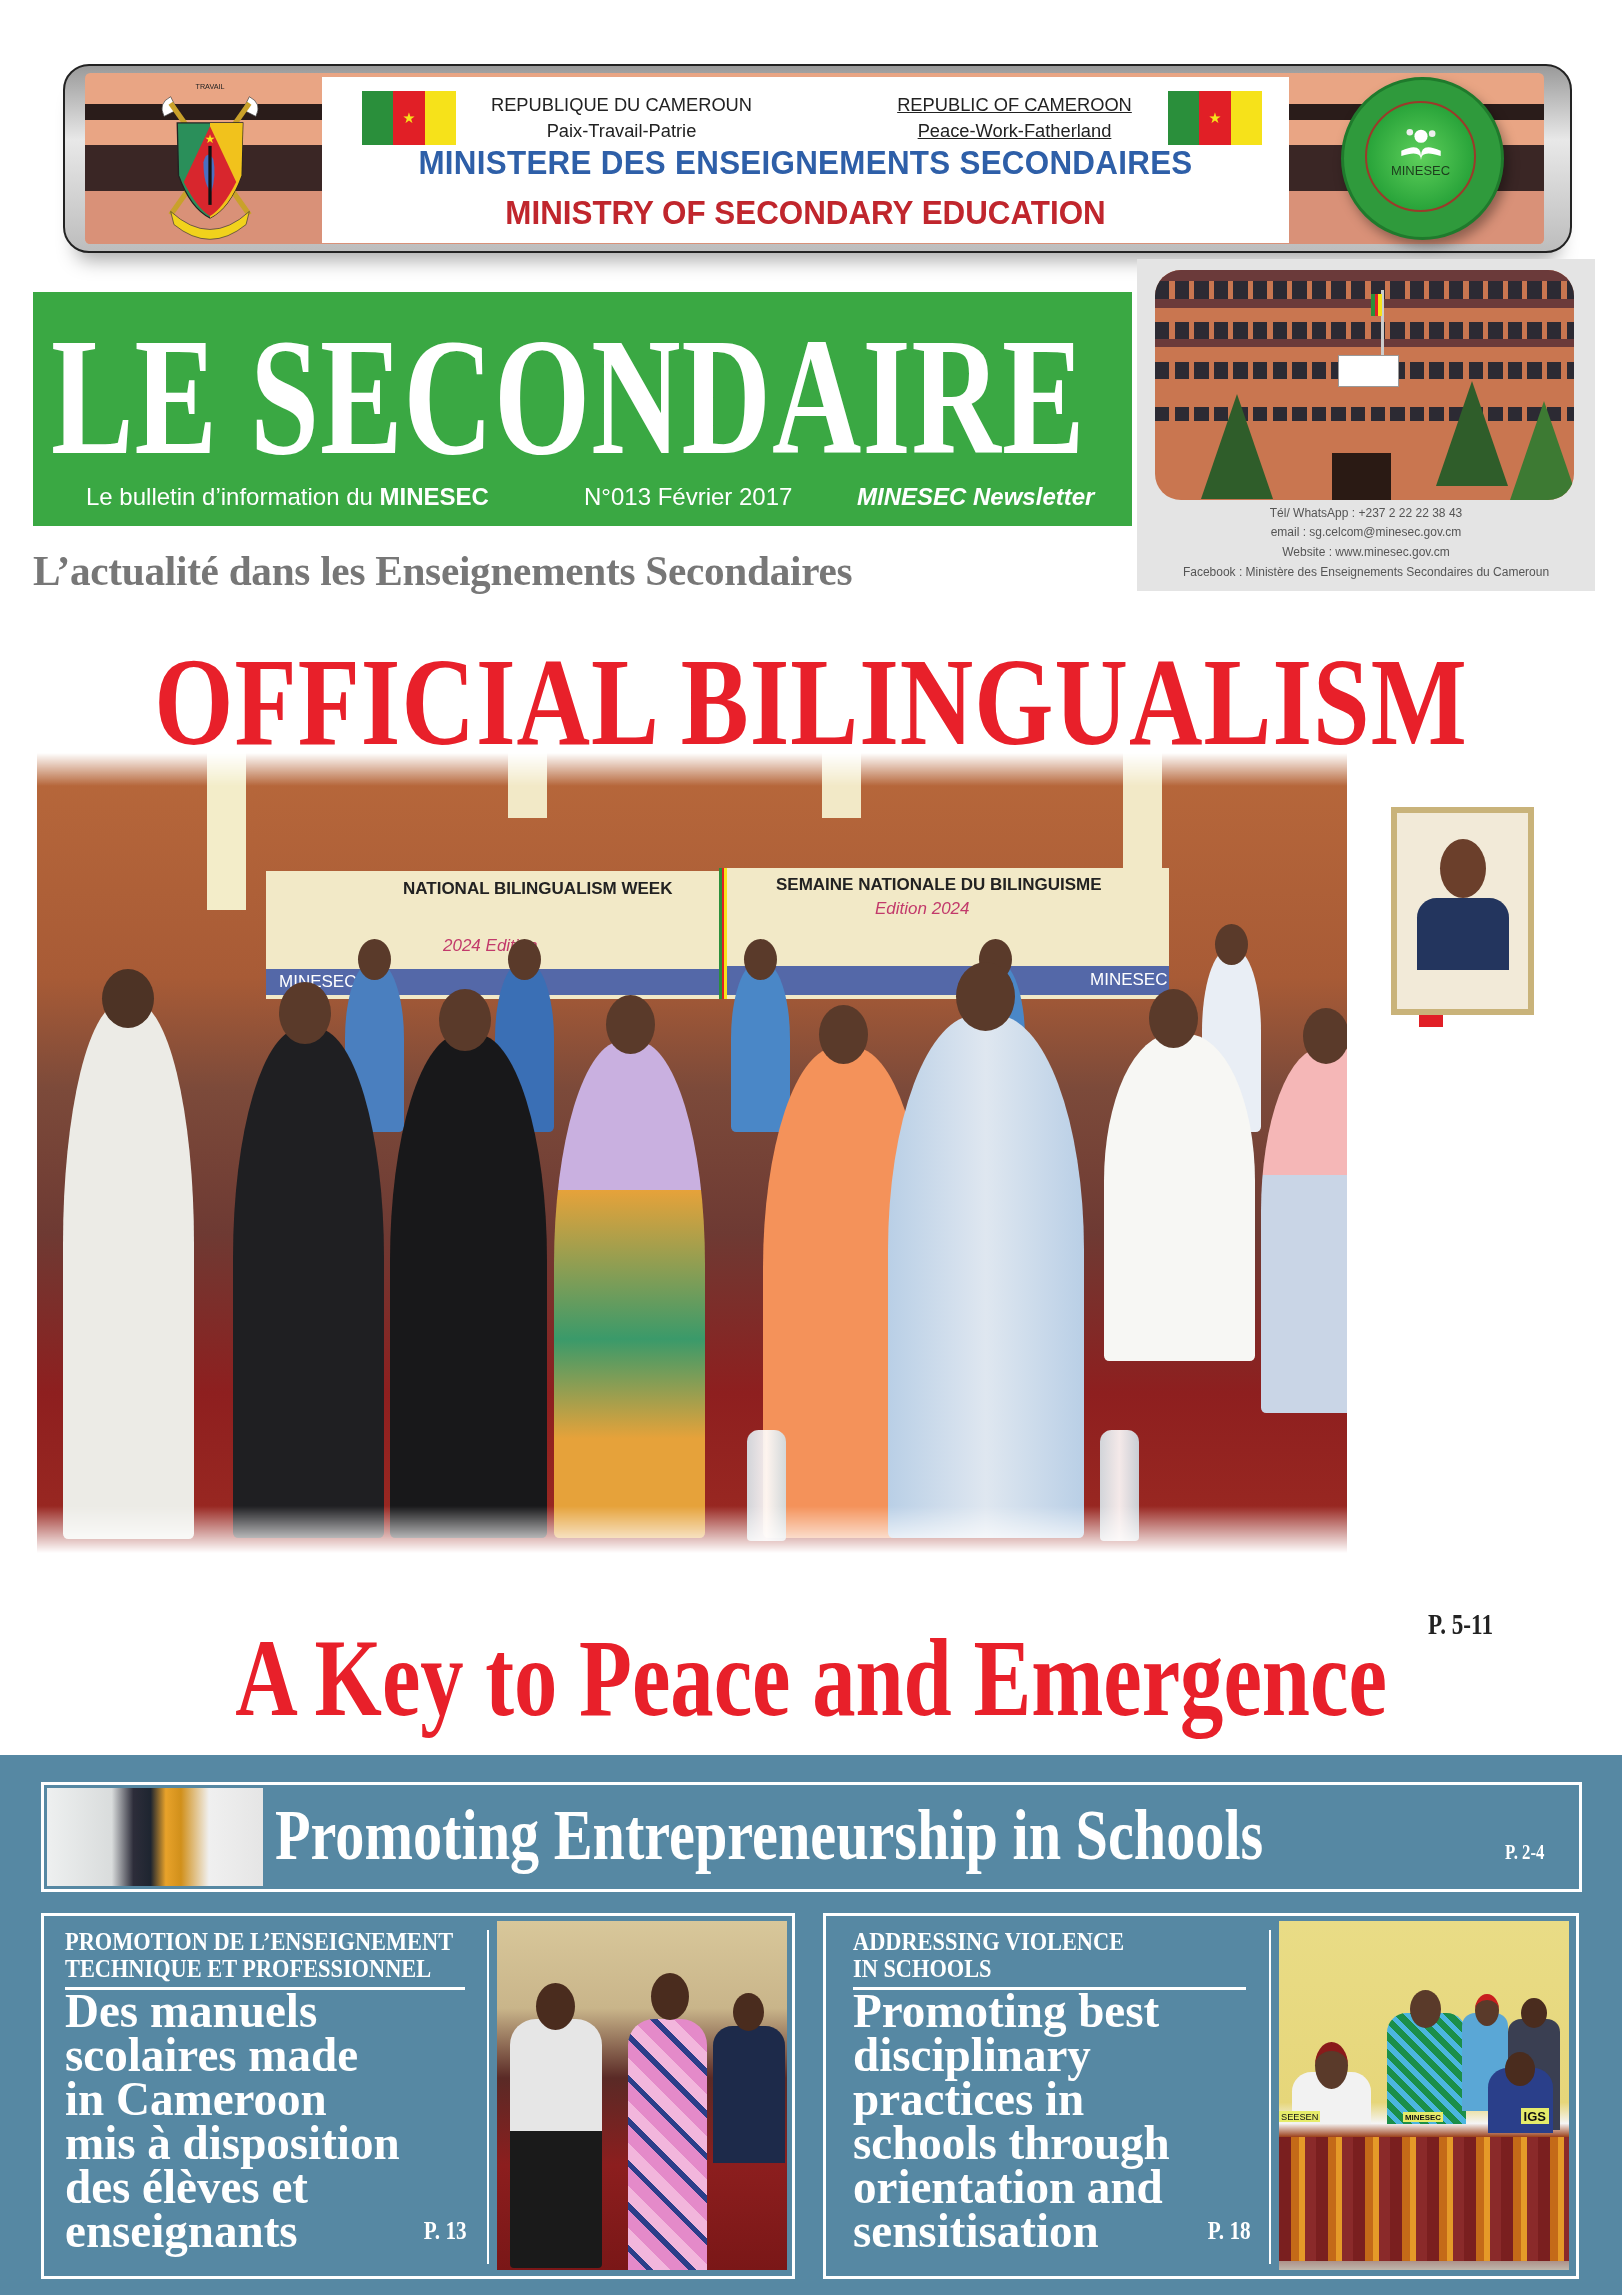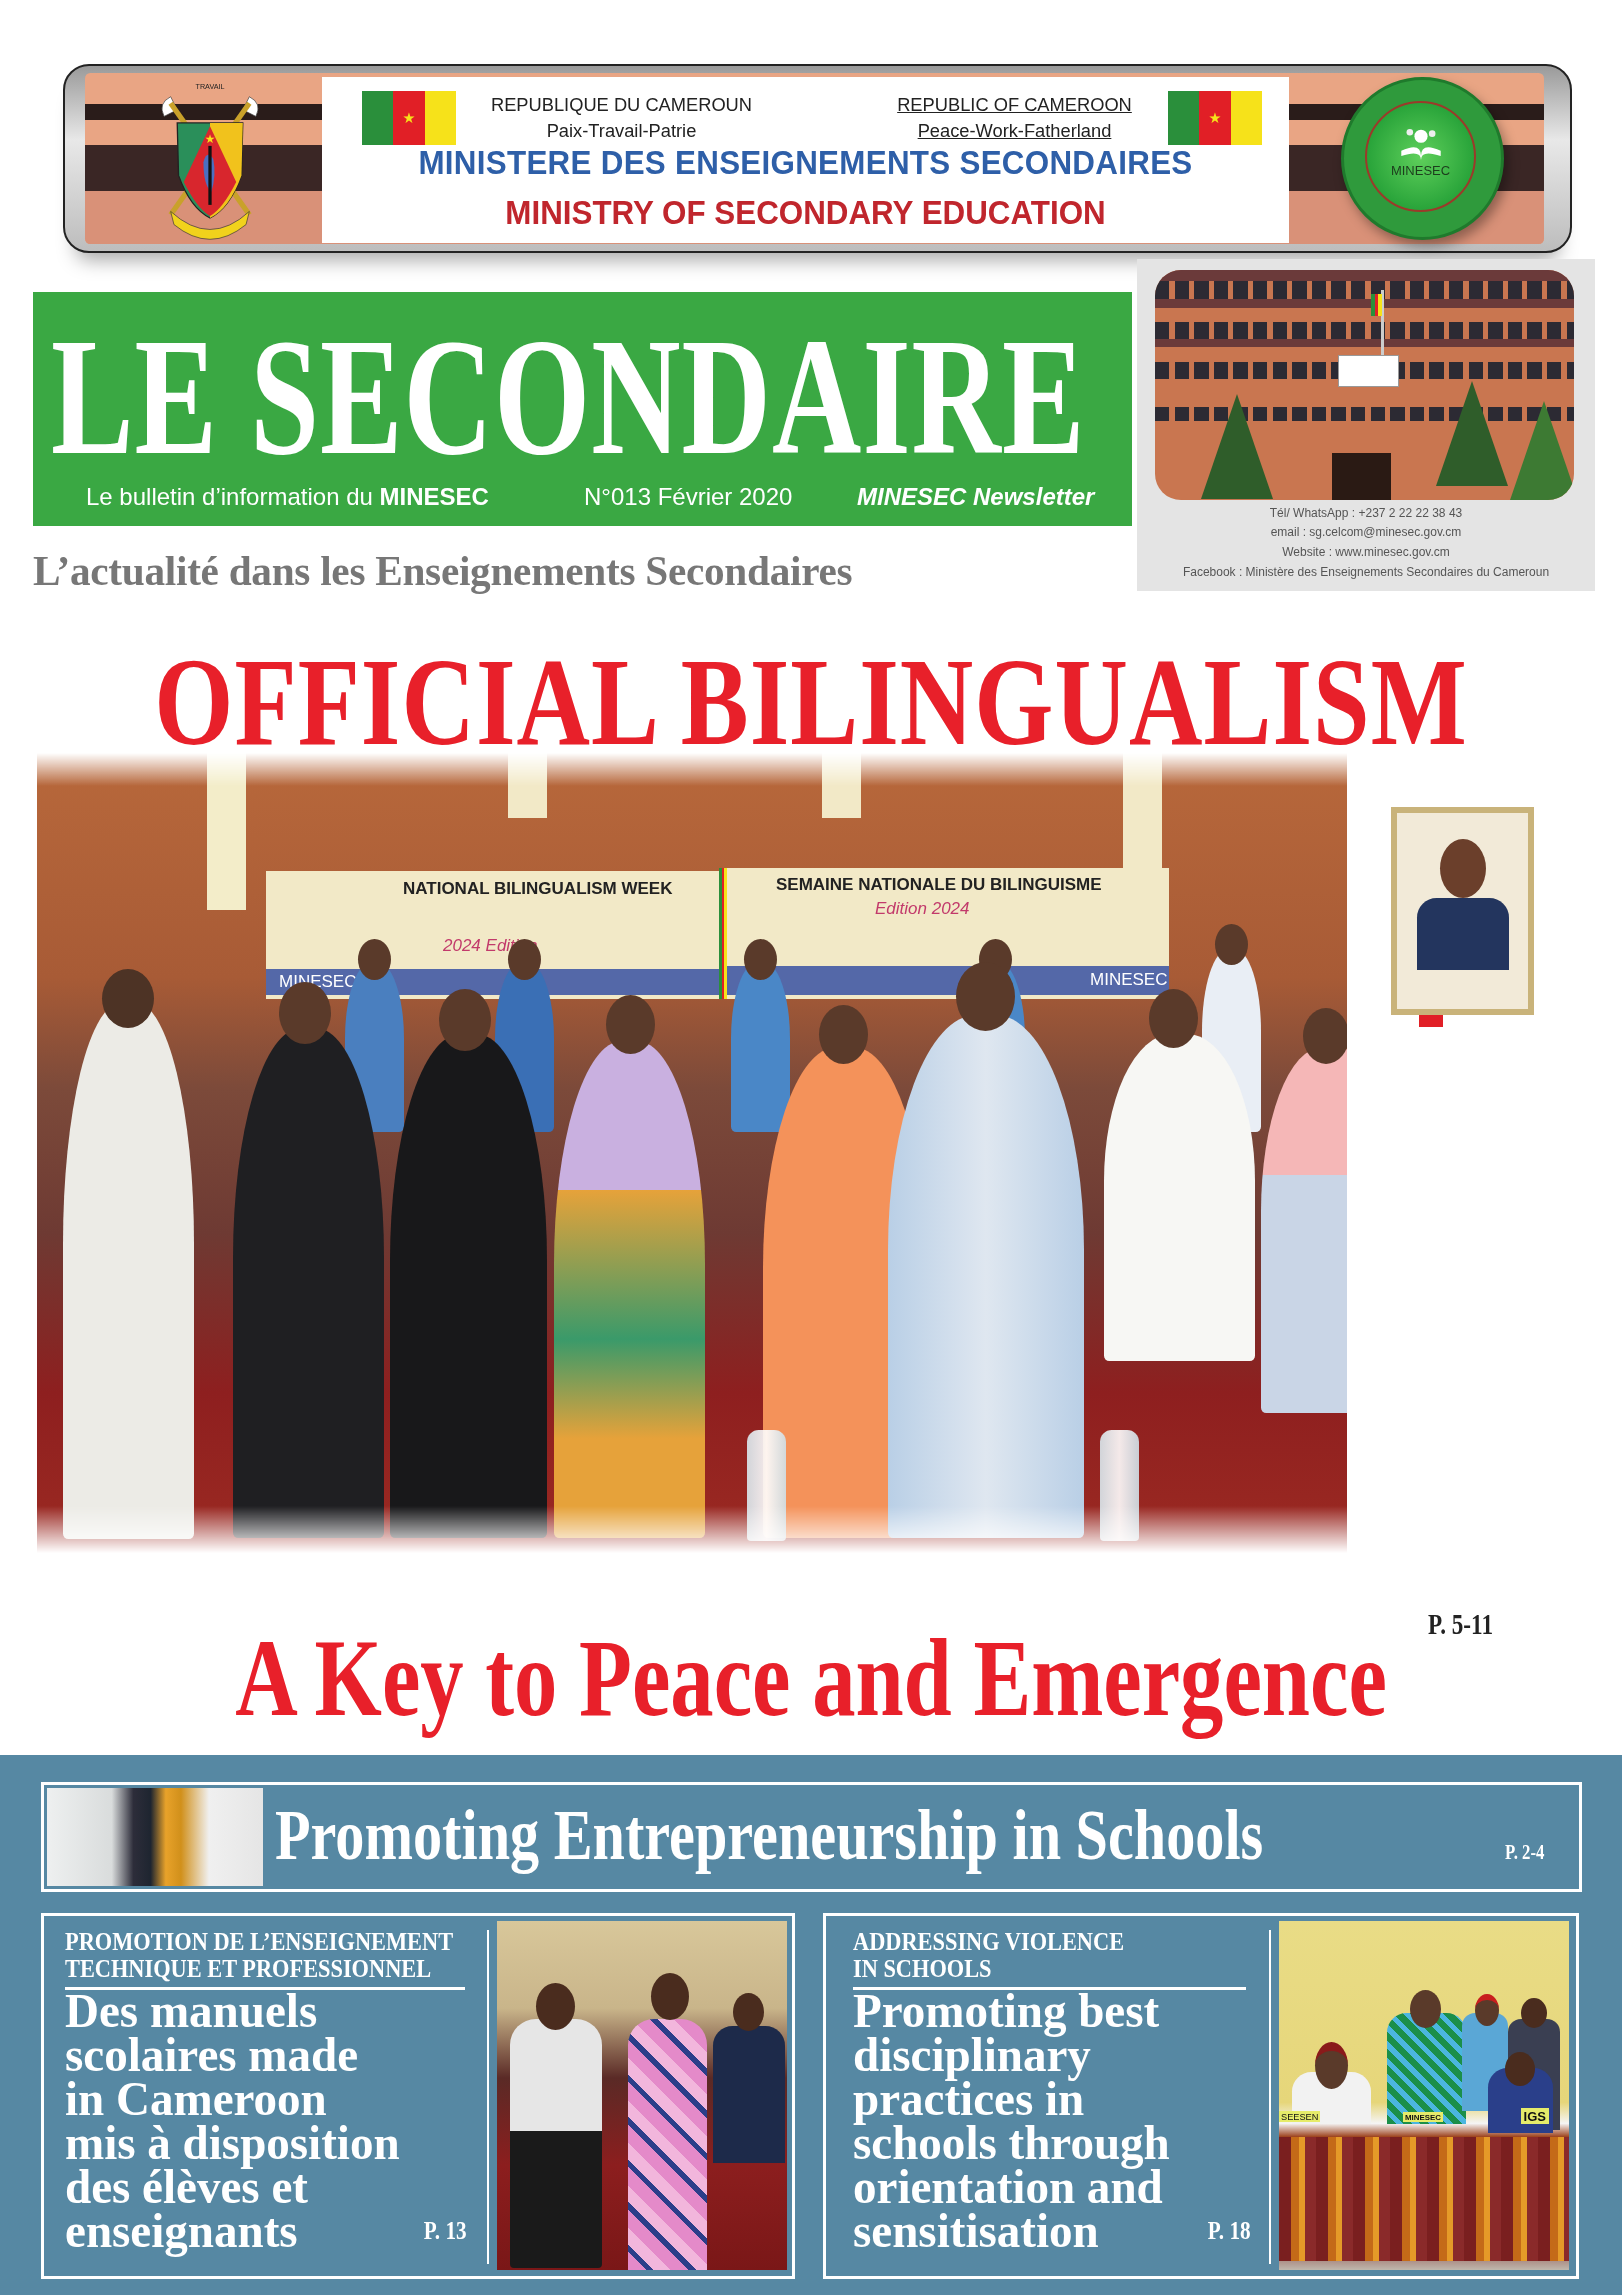--- a/index.html
+++ b/index.html
@@ -145,21 +145,21 @@
     </svg>
     <div class="lbl">MINESEC</div>
   </div>
 </div>
 
 <div class="abs masthead"></div>
 <div class="abs mast-title">LE SECONDAIRE</div>
 <div class="abs mast-sub" style="left:56px;margin-left:30px;">
   <span>Le bulletin d’information du </span><b>MINESEC</b>
 </div>
-<div class="abs mast-sub" style="left:584px;">N°013 Février 2020</div>
+<div class="abs mast-sub" style="left:584px;">N°013 Février 2017</div>
 <div class="abs mast-sub" style="left:857px; font-style:italic; font-weight:bold;">MINESEC Newsletter</div>
 <div class="abs tagline">L’actualité dans les Enseignements Secondaires</div>
 
 <div class="abs contact-box"></div>
 <div class="abs contact-photo">
   <div class="row" style="top:0; height:10.5px;"></div>
   <div class="win" style="top:10.5px; height:18.3px;"></div>
   <div class="row" style="top:29px; height:9.2px;"></div>
   <div class="win" style="top:52px; height:17px;"></div>
   <div class="row" style="top:69px; height:7.9px;"></div>

